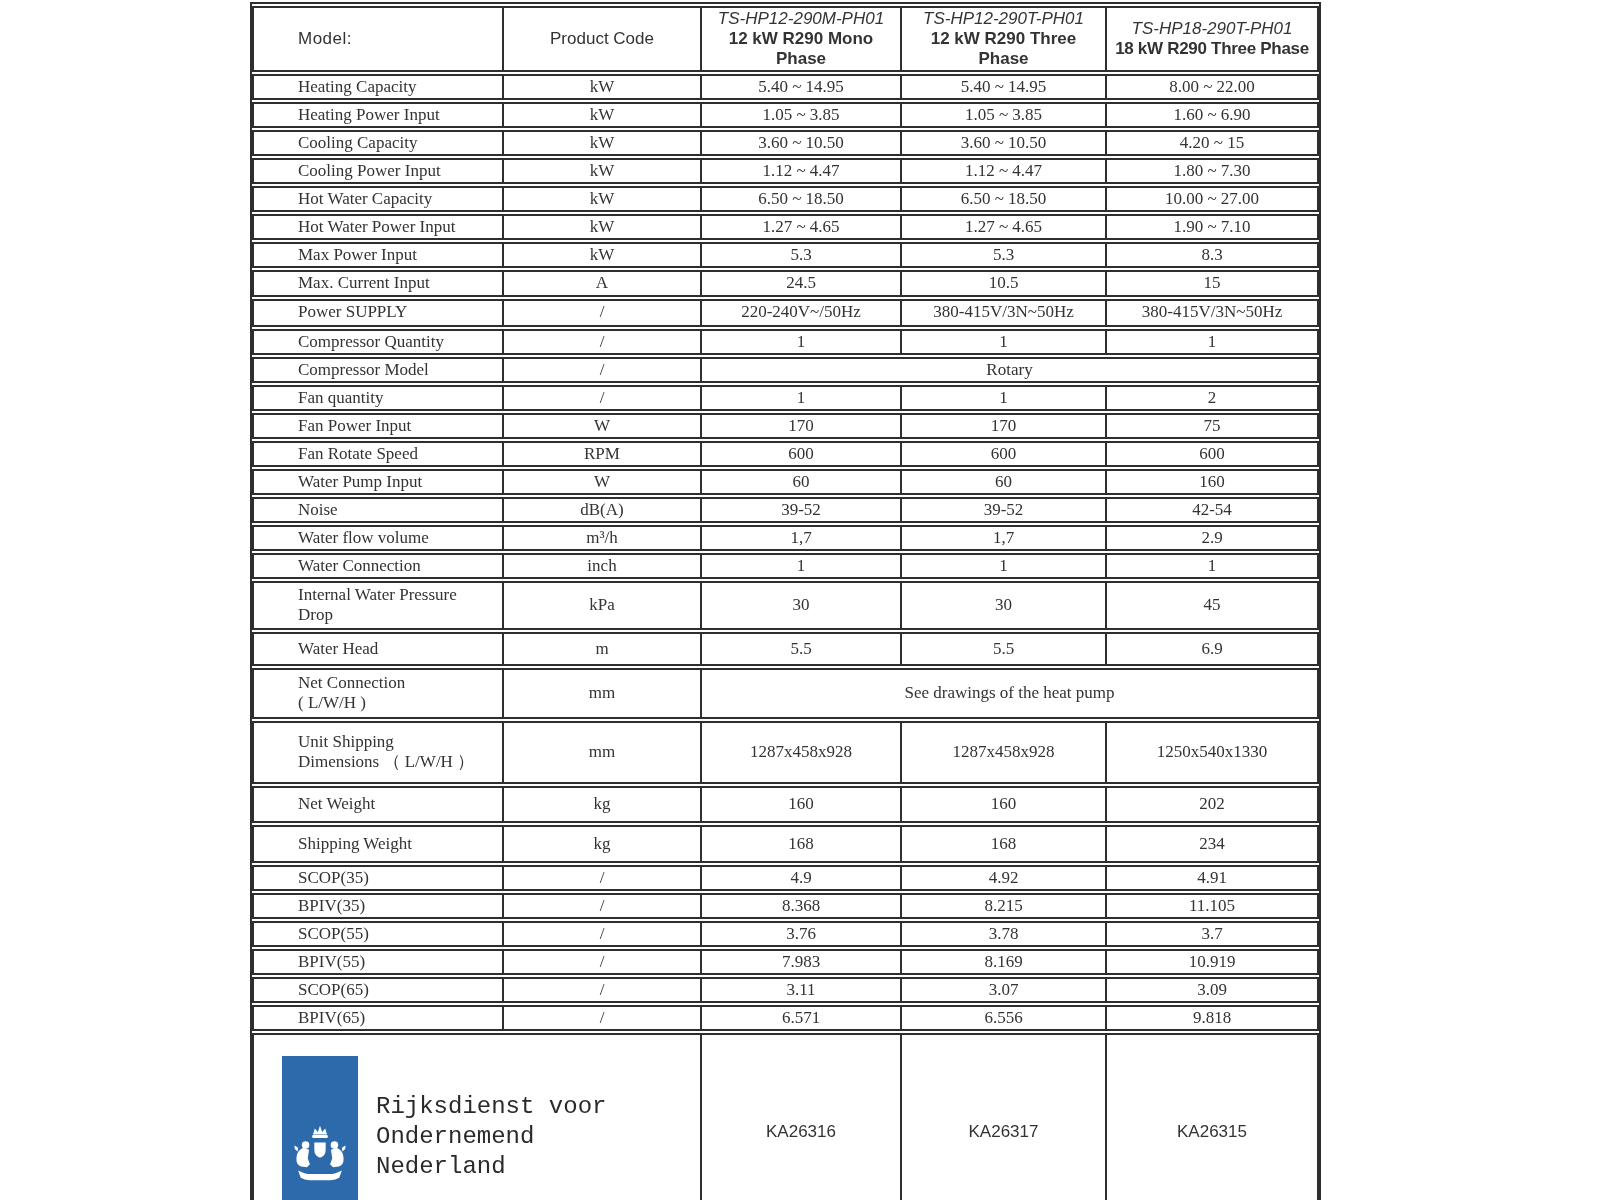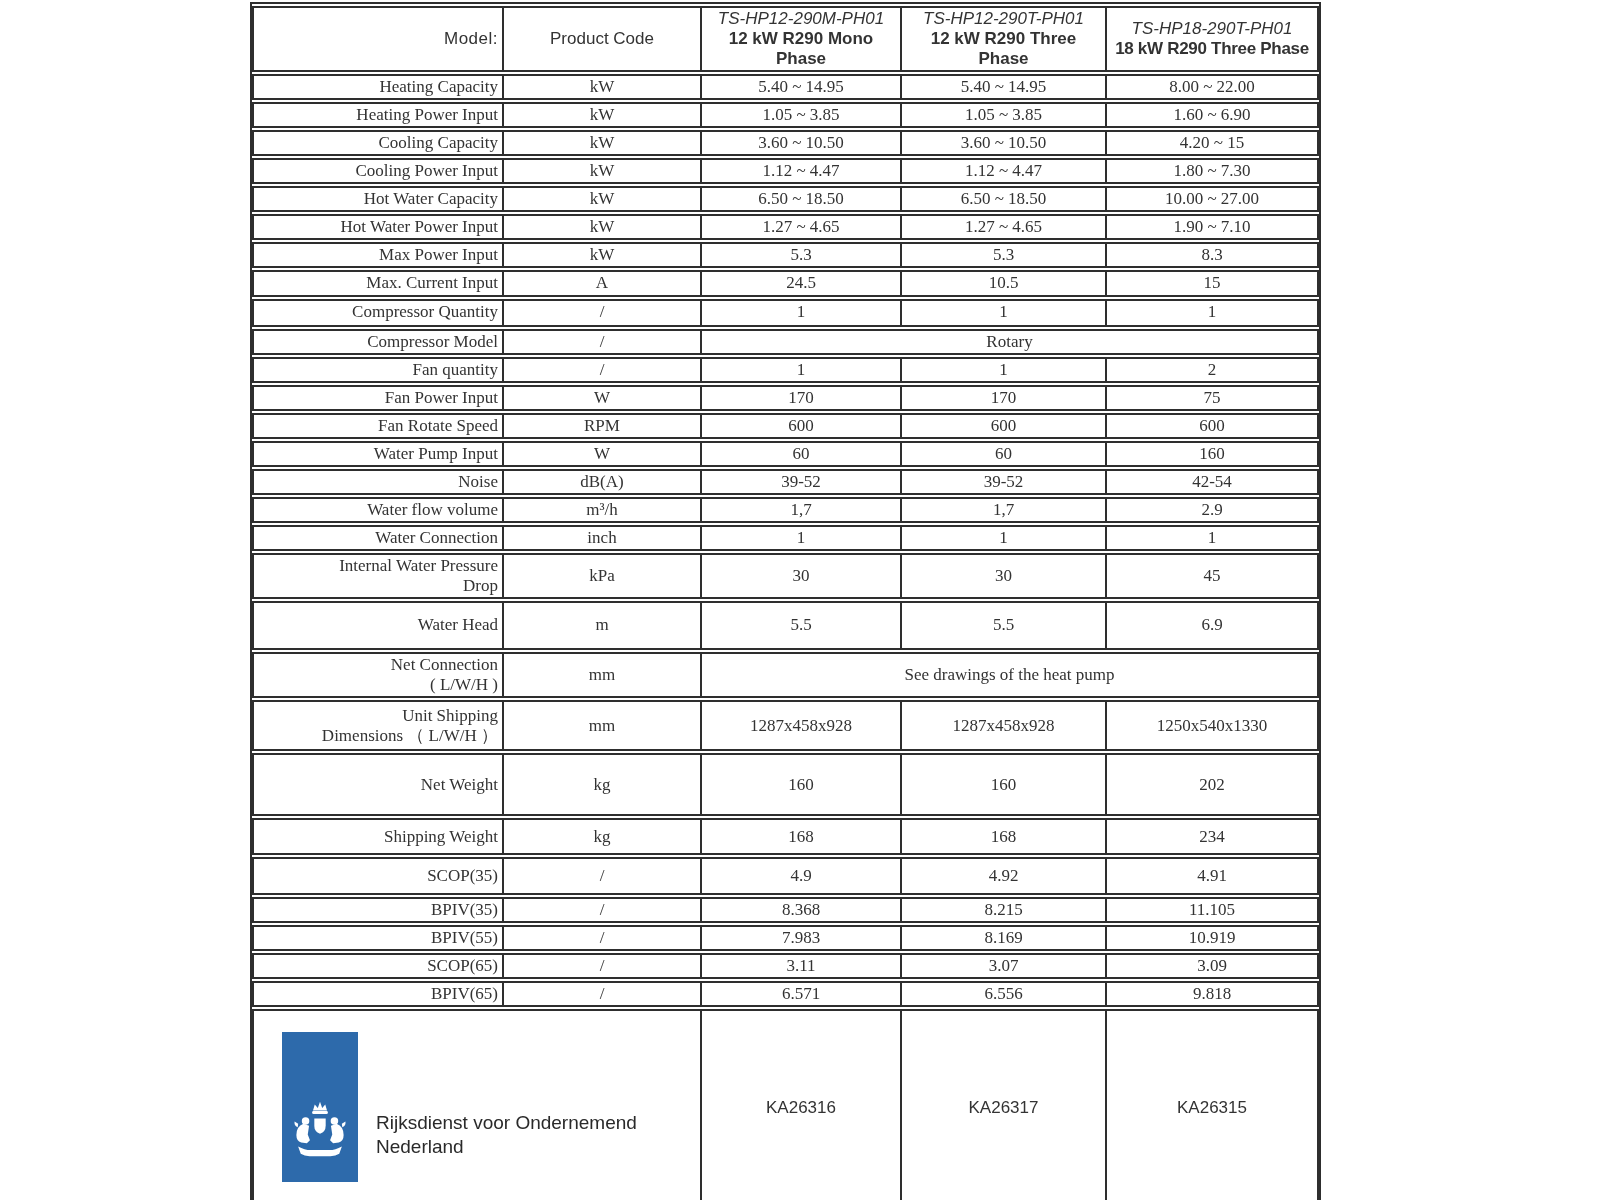--- a/index.html
+++ b/index.html
@@ -52,21 +52,21 @@
   tbody tr:nth-child(11) { height: 26px; }
   tbody tr:nth-child(19) { height: 49px; }
   tbody tr:nth-child(20) { height: 34px; }
   tbody tr:nth-child(21) { height: 51px; }
   tbody tr:nth-child(22) { height: 63px; }
   tbody tr:nth-child(23) { height: 37px; }
   tbody tr:nth-child(24) { height: 38px; }
   tfoot tr { height: 198px; }
 
   .label-cell {
-    text-align: right;
+    text-align: left;
     padding-left: 44px !important;
     white-space: pre-line;
   }
   .model-label {
     font-weight: bold;
     font-size: 18px;
     letter-spacing: 0.5px;
   }
   .product-code-label {
     text-align: center;
@@ -98,22 +98,22 @@
     height: 150px;
     background: #2d6aab;
     display: flex;
     justify-content: center;
     align-items: flex-end;
     padding-bottom: 14px;
     box-sizing: border-box;
     flex: 0 0 auto;
   }
   .logo-text {
-    font-family: Liberation Sans, sans-serif;
-    font-size: 19px;
+    font-family: Liberation Mono, monospace;
+    font-size: 24px;
     line-height: 1.25;
     color: #2a2a2a;
     align-self: flex-end;
     margin-bottom: 24px;
   }
   .code-cell { text-align: center; font-size: 17px; }
 </style>
 </head>
 <body>
 
@@ -197,20 +197,27 @@
             <td class="center">8.3</td>
           </tr>
           <tr>
             <td class="label-cell">Max. Current Input</td>
             <td class="center">A</td>
             <td class="center">24.5</td>
             <td class="center">10.5</td>
             <td class="center">15</td>
           </tr>
           <tr>
+            <td class="label-cell">Power SUPPLY</td>
+            <td class="center">/</td>
+            <td class="center">220-240V~/50Hz</td>
+            <td class="center">380-415V/3N~50Hz</td>
+            <td class="center">380-415V/3N~50Hz</td>
+          </tr>
+          <tr>
             <td class="label-cell">Compressor Quantity</td>
             <td class="center">/</td>
             <td class="center">1</td>
             <td class="center">1</td>
             <td class="center">1</td>
           </tr>
           <tr>
             <td class="label-cell">Compressor Model</td>
             <td class="center">/</td>
             <td class="center" colspan="3">Rotary</td>
@@ -313,20 +320,27 @@
             <td class="center">4.9</td>
             <td class="center">4.92</td>
             <td class="center">4.91</td>
           </tr>
           <tr>
             <td class="label-cell">BPIV(35)</td>
             <td class="center">/</td>
             <td class="center">8.368</td>
             <td class="center">8.215</td>
             <td class="center">11.105</td>
+          </tr>
+          <tr>
+            <td class="label-cell">SCOP(55)</td>
+            <td class="center">/</td>
+            <td class="center">3.76</td>
+            <td class="center">3.78</td>
+            <td class="center">3.7</td>
           </tr>
           <tr>
             <td class="label-cell">BPIV(55)</td>
             <td class="center">/</td>
             <td class="center">7.983</td>
             <td class="center">8.169</td>
             <td class="center">10.919</td>
           </tr>
           <tr>
             <td class="label-cell">SCOP(65)</td>

